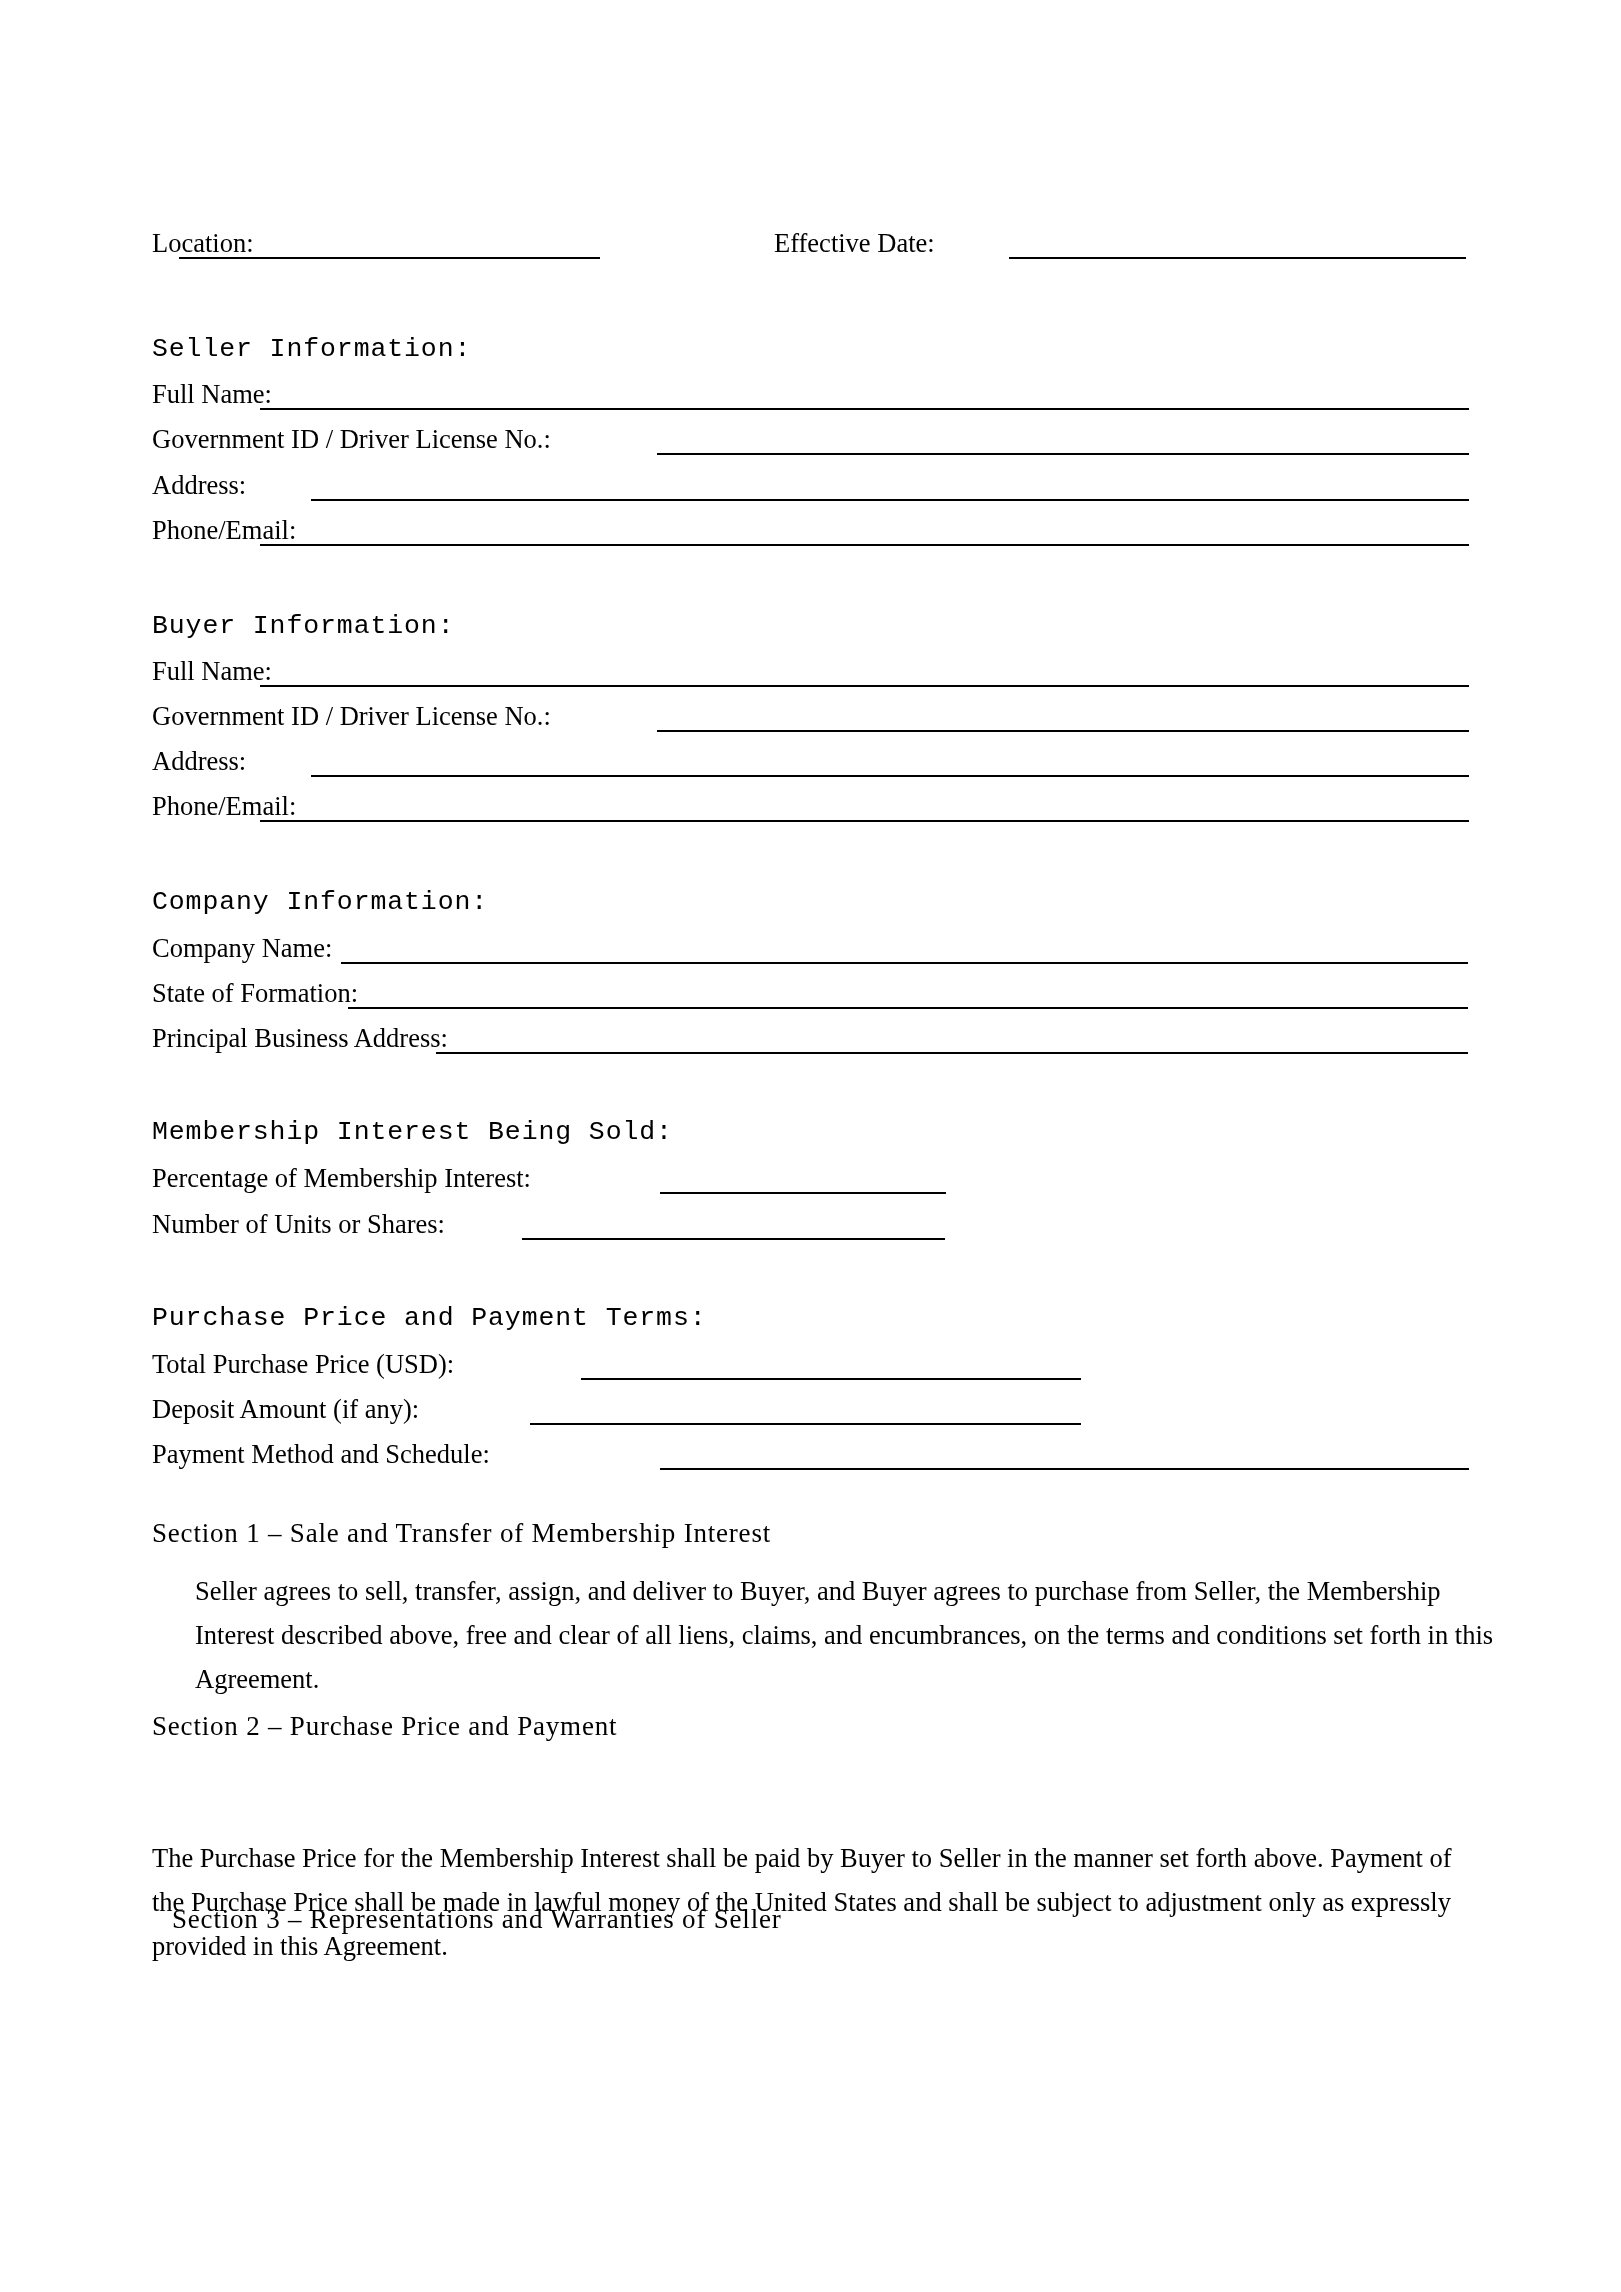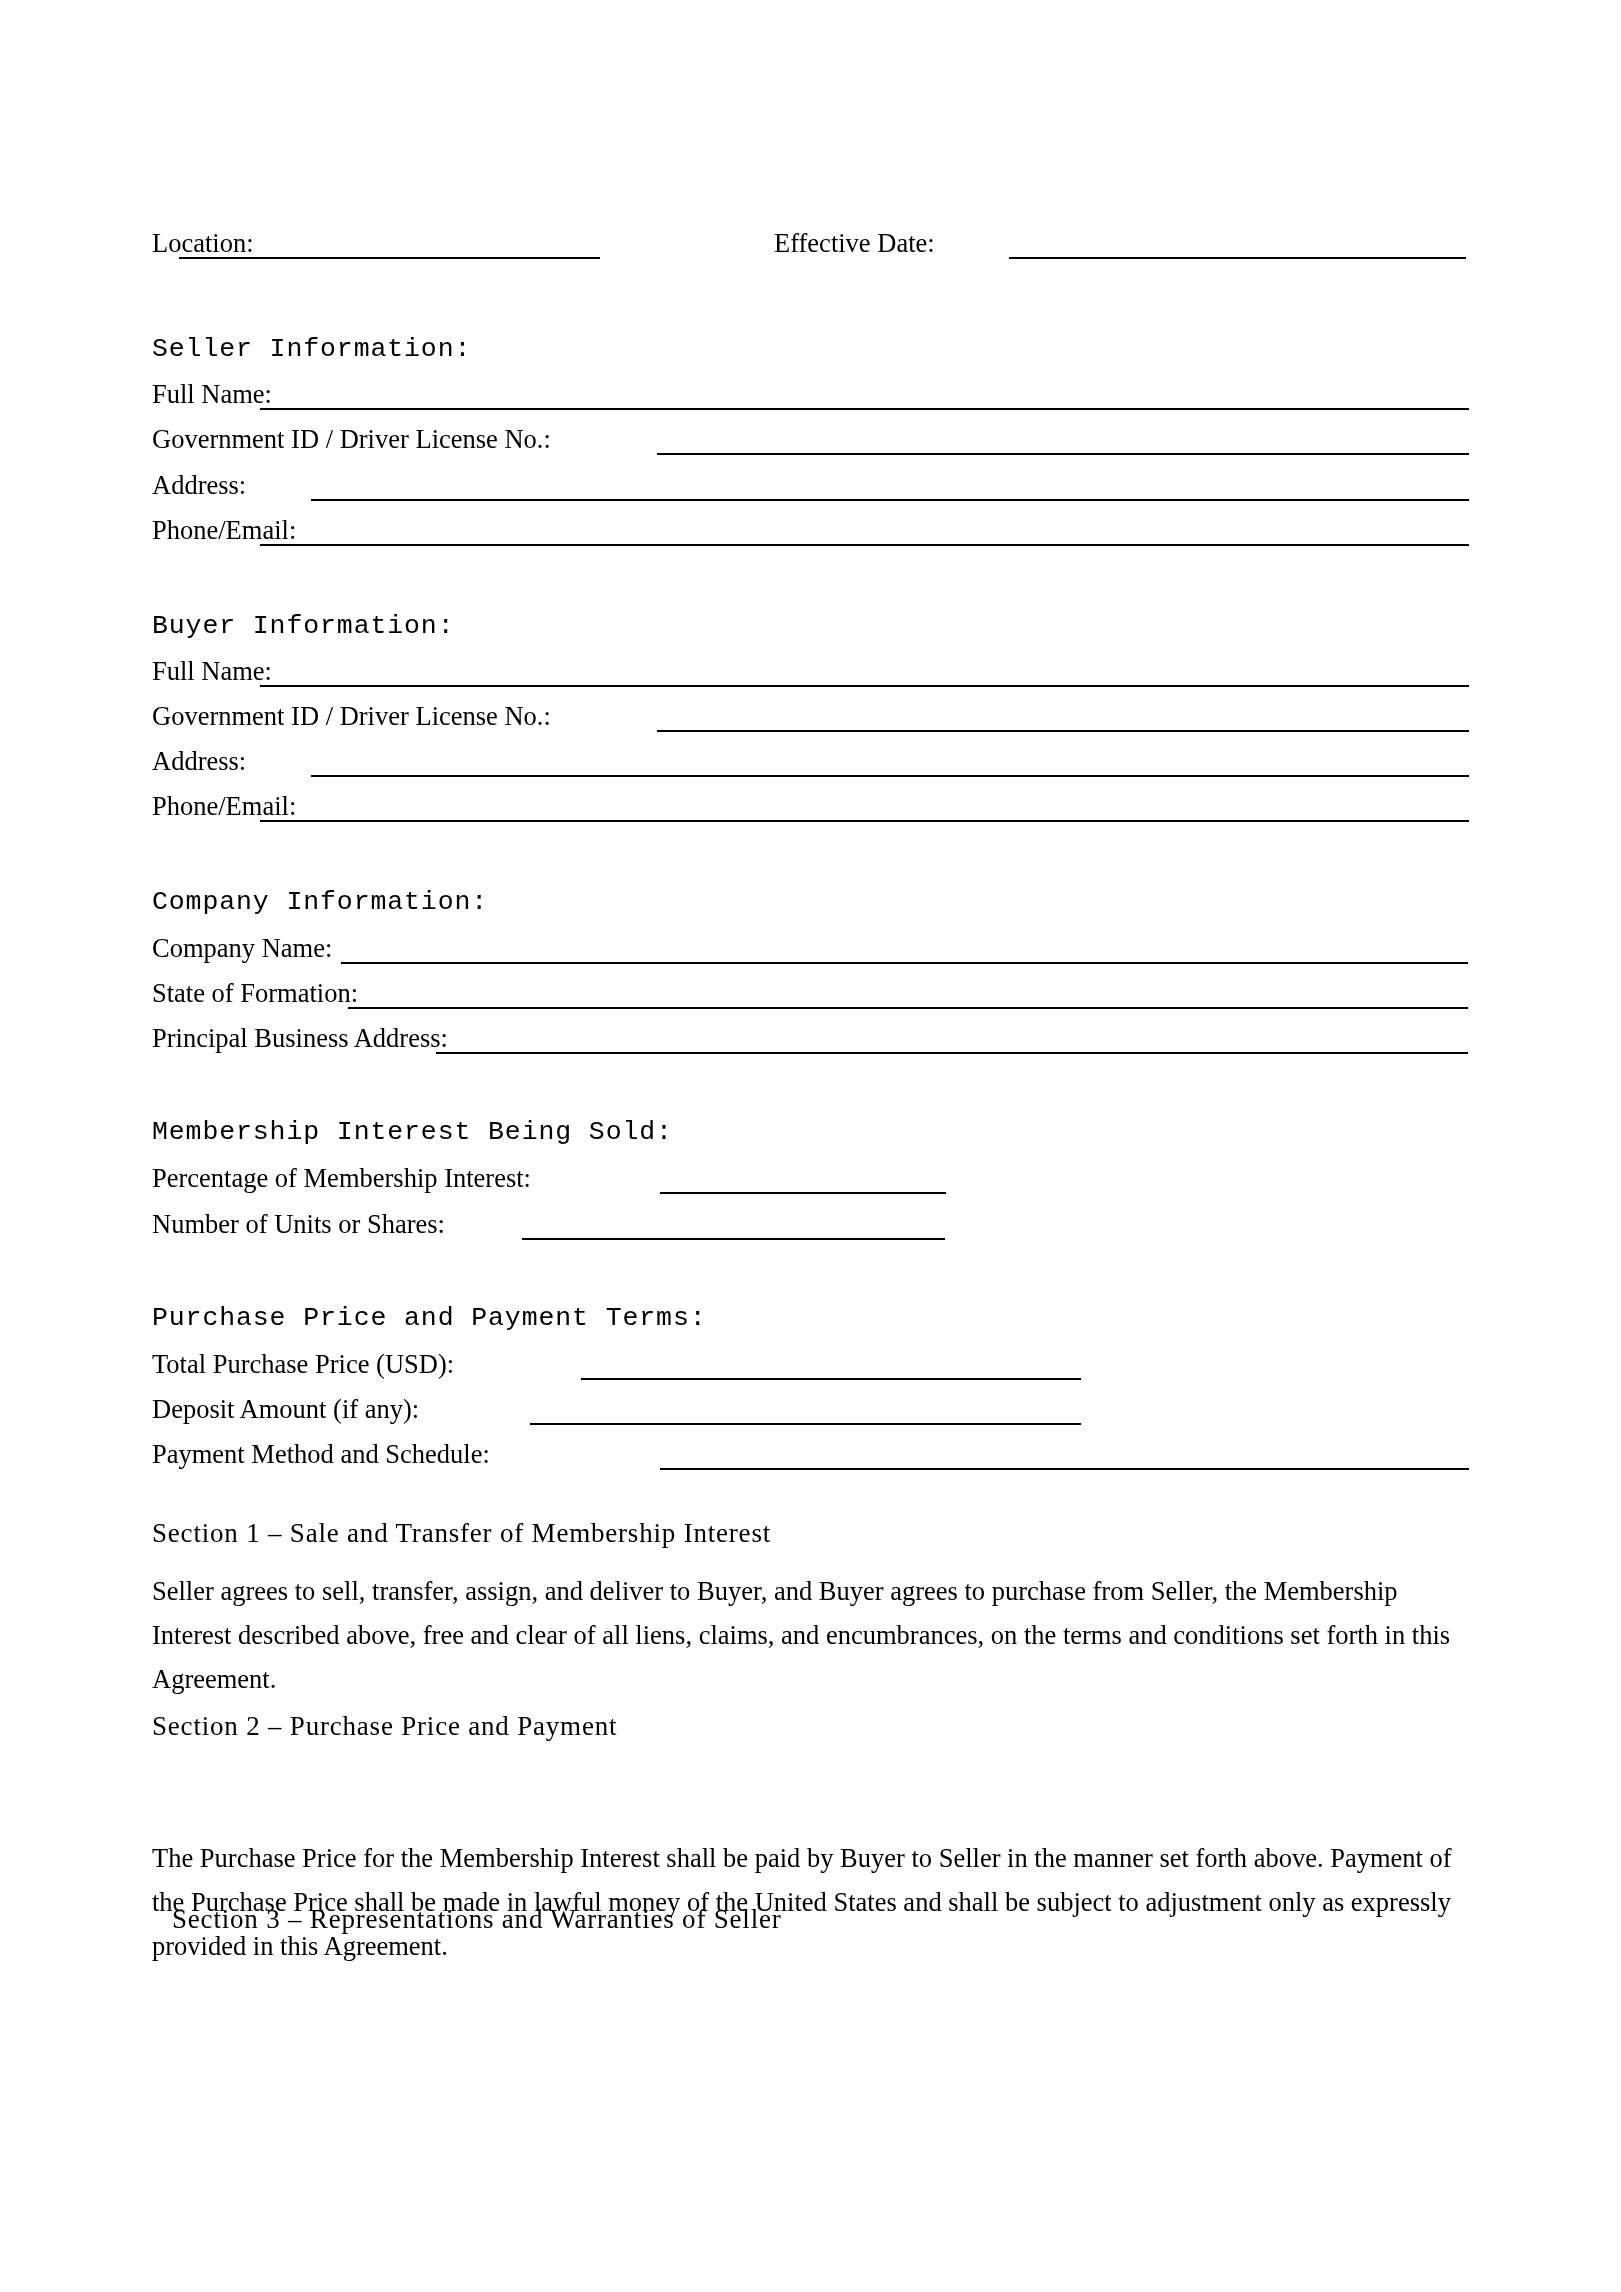--- a/index.html
+++ b/index.html
@@ -182,21 +182,21 @@
     <span class="lbl">Deposit Amount (if any):</span>
     <span class="rule" style="left:378px; top:30px; width:551px;"></span>
   </div>
 
   <div class="row" style="top:1438px;">
     <span class="lbl">Payment Method and Schedule:</span>
     <span class="rule" style="left:508px; top:30px; width:809px;"></span>
   </div>
 
   <div class="sec-head" style="top:1517px;">Section 1 – Sale and Transfer of Membership Interest</div>
-  <div class="sec-body" style="top:1569px;">Seller agrees to sell, transfer, assign, and deliver to Buyer, and Buyer agrees to purchase from Seller, the Membership Interest described above, free and clear of all liens, claims, and encumbrances, on the terms and conditions set forth in this Agreement.</div>
+  <div class="sec-body" style="top:1569px;margin-left:43px;">Seller agrees to sell, transfer, assign, and deliver to Buyer, and Buyer agrees to purchase from Seller, the Membership Interest described above, free and clear of all liens, claims, and encumbrances, on the terms and conditions set forth in this Agreement.</div>
 
   <div class="sec-head" style="top:1710px;font-family:Liberation Serif, serif;">Section 2 – Purchase Price and Payment</div>
   <div class="sec-body" style="top:1836px;">The Purchase Price for the Membership Interest shall be paid by Buyer to Seller in the manner set forth above. Payment of the Purchase Price shall be made in lawful money of the United States and shall be subject to adjustment only as expressly provided in this Agreement.</div>
 
   <div class="sec-head" style="top:1903px;margin-left:20px;">Section 3 – Representations and Warranties of Seller</div>
 
 </div>
 
 
 </body></html>

